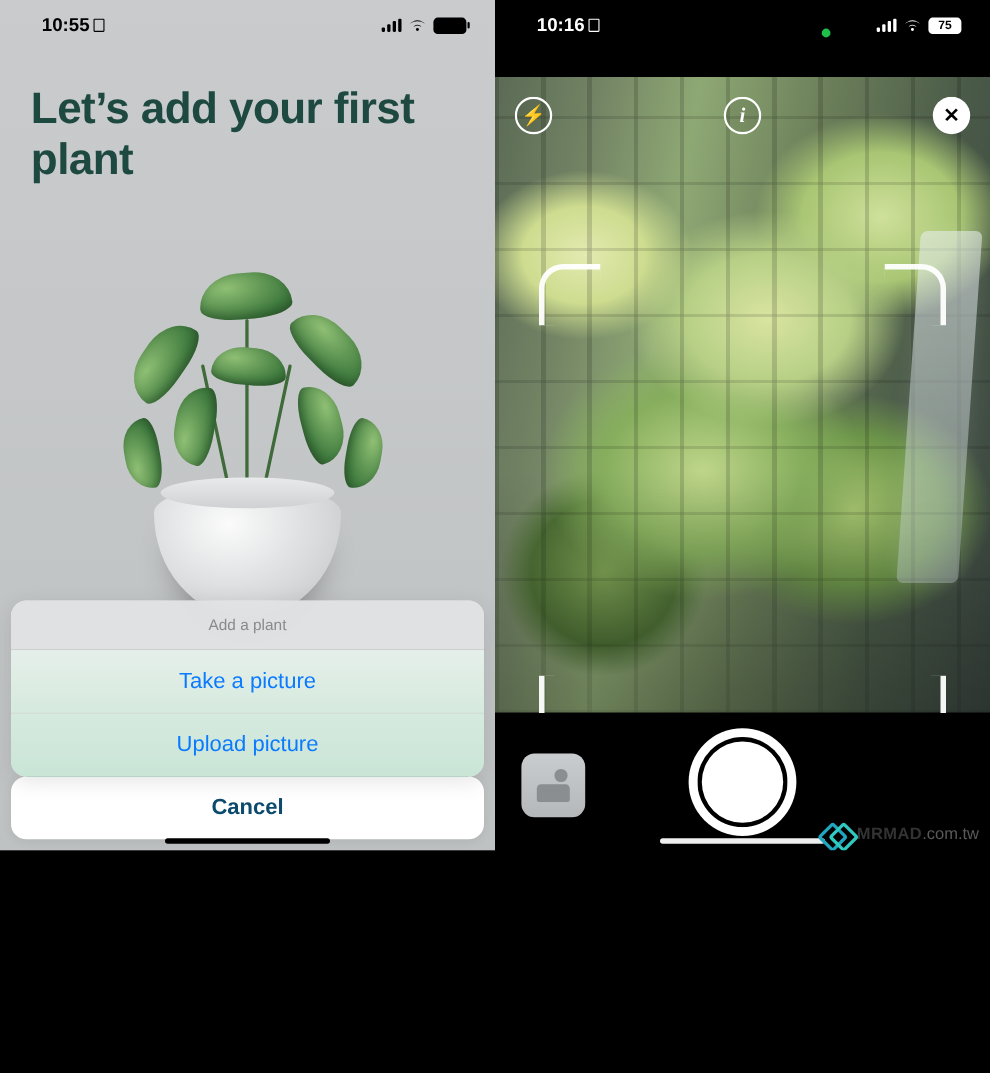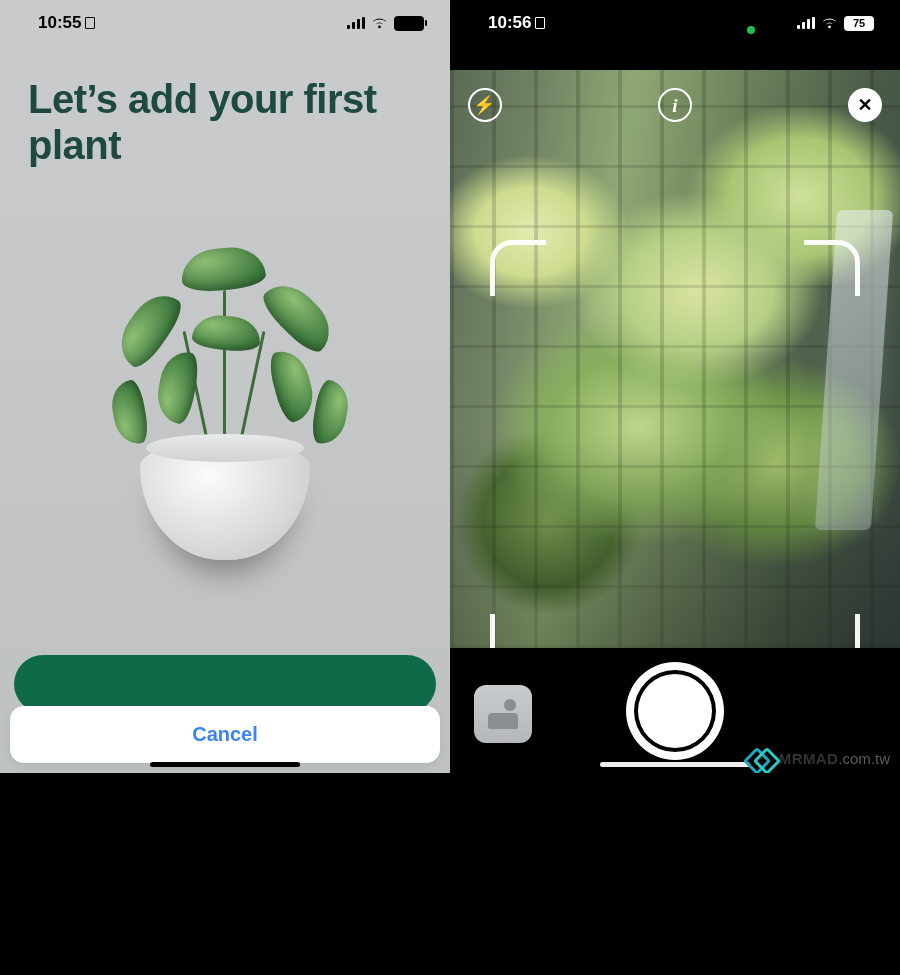--- a/index.html
+++ b/index.html
@@ -135,22 +135,22 @@
     background: rgba(220,221,223,0.75);
   }
   .sheet-item{
     text-align:center; font-size:20px; color:#0a7aff;
     padding:17px 0; border-bottom:1px solid rgba(0,0,0,0.08);
     background: linear-gradient(#e5efe9,#d6eadf);
     cursor:pointer;
   }
   .sheet-item:last-child{ border-bottom:none; background: linear-gradient(#d6eadf,#c9e5d6);}
   .cancel-btn{
-    margin-top:10px; background:#fff; border-radius:14px;
-    text-align:center; font-size:20px; font-weight:600; color:#3b82f6;
+    background:#fff; border-radius:14px;
+    text-align:center; font-size:20px; font-weight:600; color:#0c4a6e;
     padding:17px 0; cursor:pointer;
     box-shadow: 0 2px 10px rgba(0,0,0,0.08);
   }
   .home-indicator{
     position:absolute; bottom:6px; left:50%; transform:translateX(-50%);
     width:150px; height:5px; background:#000; border-radius:3px;
   }
   .home-indicator.light{ background:#eee; }
 
   
@@ -316,34 +316,39 @@
         <div class="leaf l6"></div>
       <div class="leaf l7"></div>
         <div class="leaf l8"></div>
       <div class="pot"></div>
     </div>
   </div>
 
   <div class="primary-btn"></div>
 
   <div class="sheet-wrap">
+    <div class="sheet">
+      <div class="sheet-title">Add a plant</div>
+      <div class="sheet-item">Take a picture</div>
+      <div class="sheet-item">Upload picture</div>
+    </div>
     <div class="cancel-btn">Cancel</div>
   </div>
 
   <div class="home-indicator"></div>
 </div>
 
 <div class="phone phone-right">
 
   <div class="dynamic-island"></div>
   <div class="camera-dot"></div>
 
   <div class="status-bar light">
     <div class="status-time">
-      <span>10:56</span>
+      <span>10:16</span>
       <span class="card-ic"></span>
     </div>
     <div class="status-right">
       <span class="signal-bars">
           <span></span>
           <span></span>
           <span></span>
           <span></span>
         </span>
       <svg class="wifi-ic" viewBox="0 0 20 14">

